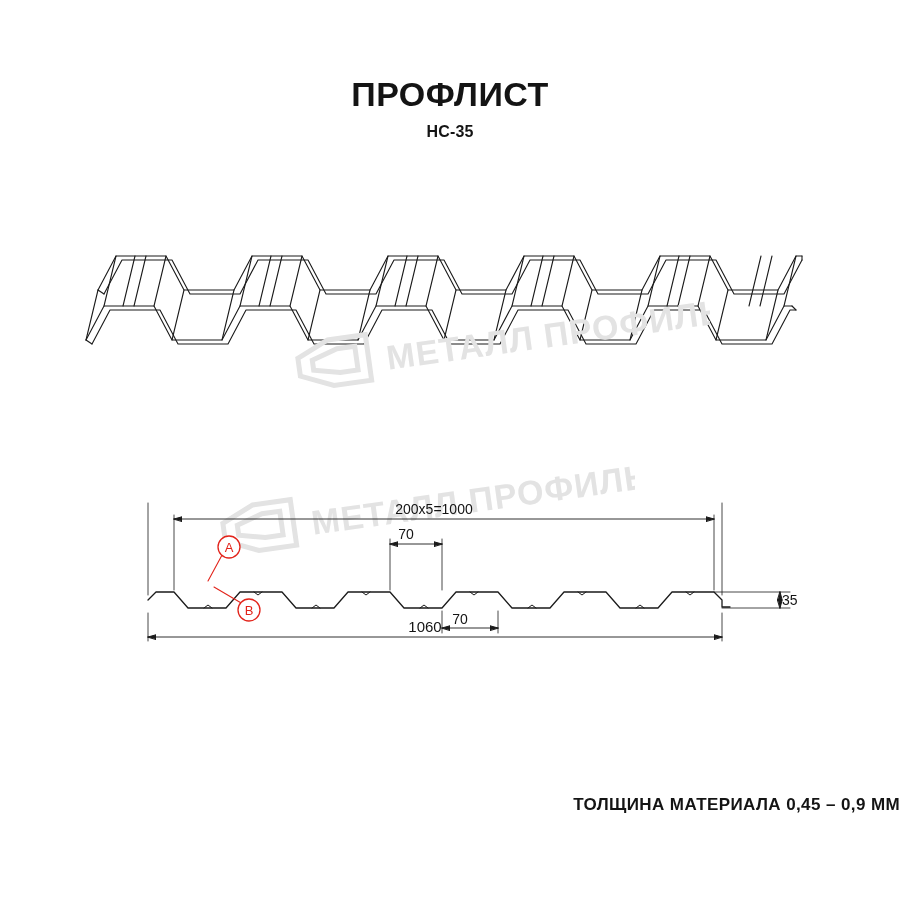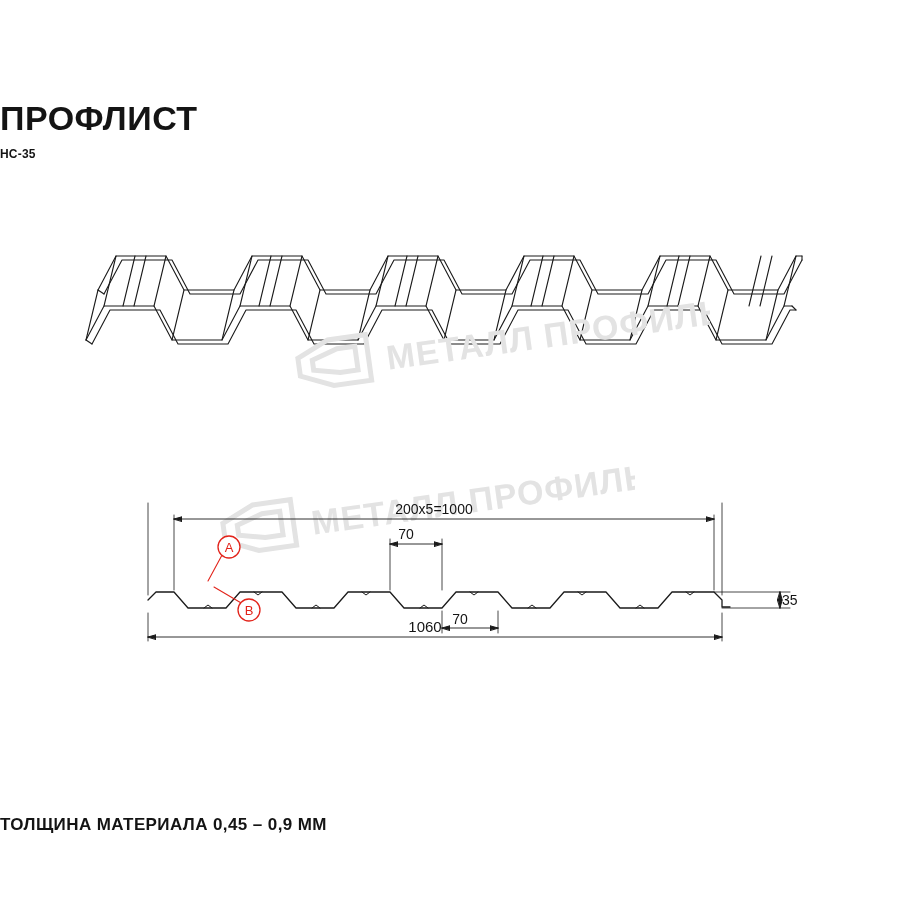--- a/index.html
+++ b/index.html
@@ -19,43 +19,42 @@
     position: absolute;
     inset: 0;
     width: 900px;
     height: 900px;
   }
   .title-block {
     position: absolute;
     top: 76px;
     left: 0;
     width: 900px;
-    text-align: left;
-    margin-top: 24px;
+    text-align: center;
   }
   .title {
     font-size: 34px;
     font-weight: bold;
     letter-spacing: 0.5px;
     color: #141414;
     line-height: 1.1;
   }
   .subtitle {
     margin-top: 10px;
-    font-size: 12px;
+    font-size: 16px;
     font-weight: bold;
     color: #141414;
     letter-spacing: 0.2px;
   }
   .footer-note {
     position: absolute;
-    top: 815px;
+    top: 795px;
     left: 0;
     width: 900px;
-    text-align: left;
+    text-align: right;
     font-size: 17px;
     font-weight: bold;
     letter-spacing: 0.4px;
     color: #141414;
   }
   .art {
     position: absolute;
     top: 0;
     left: 0;
   }

